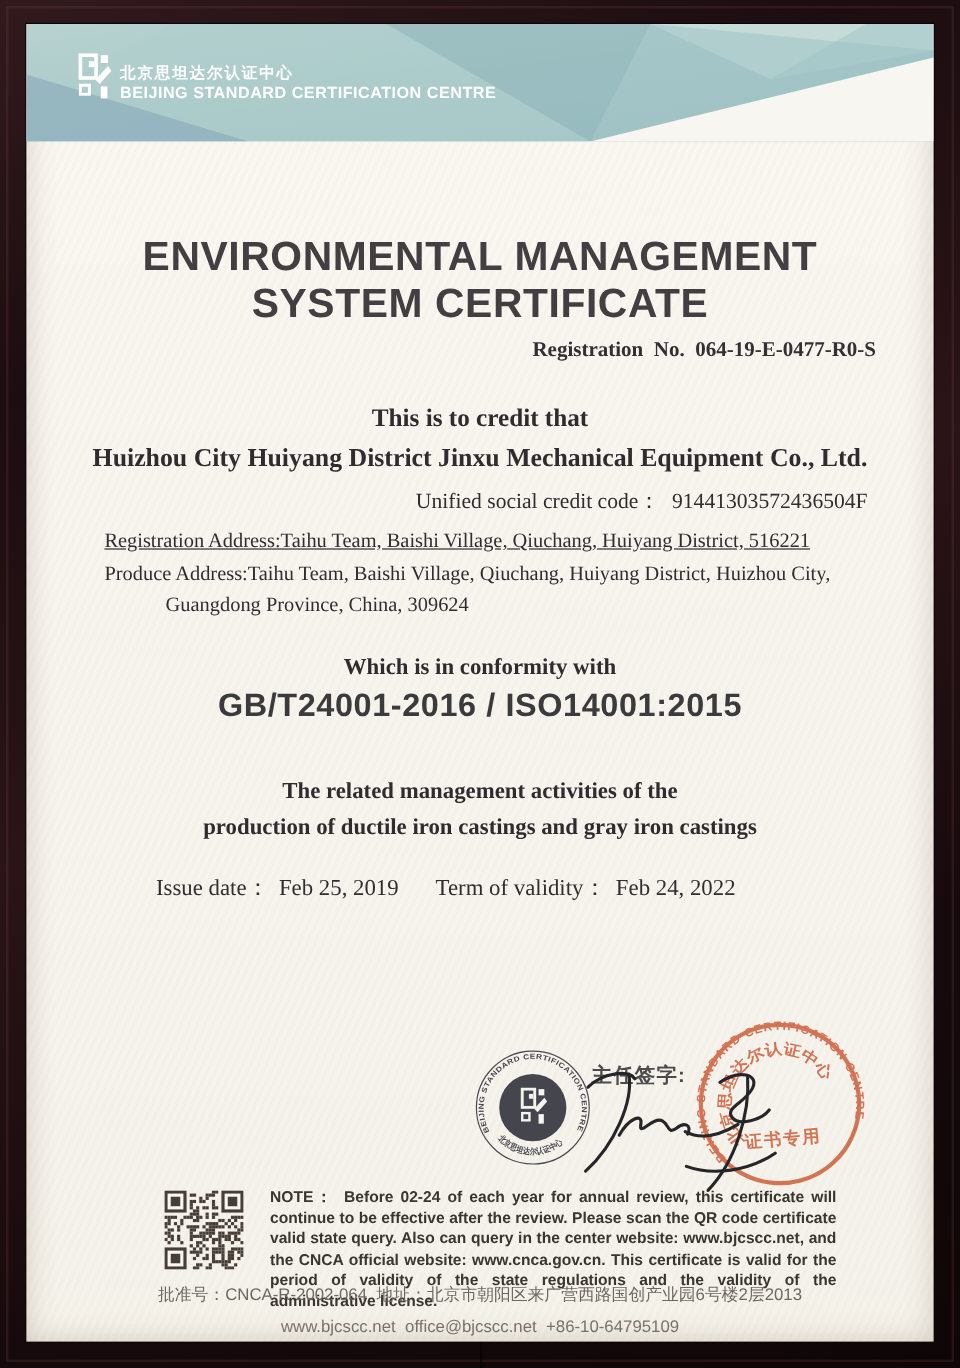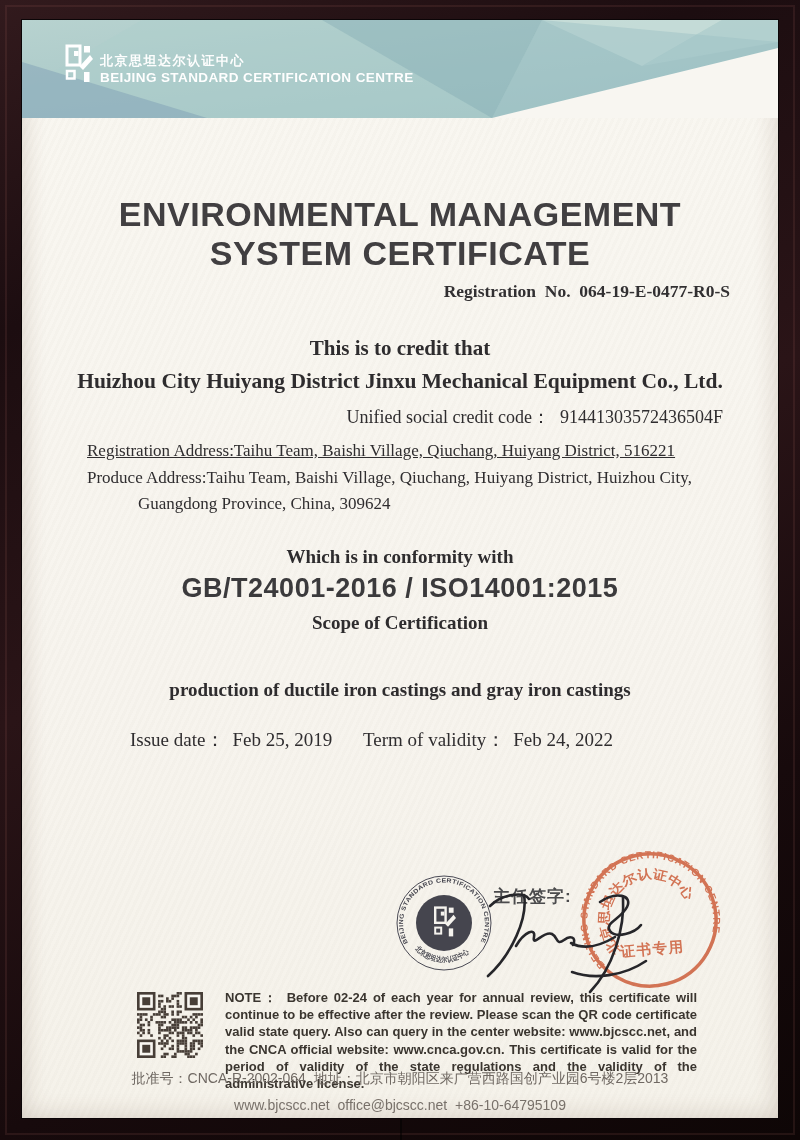--- a/index.html
+++ b/index.html
@@ -129,21 +129,21 @@
 
     <div class="intro">This is to credit that</div>
     <div class="company">Huizhou City Huiyang District Jinxu Mechanical Equipment Co., Ltd.</div>
     <div class="credit"><span>Unified social credit code：</span><span class="gap"></span><span>91441303572436504F</span></div>
     <div class="addr" style="left:65px;top:421px;text-decoration:underline;">Registration Address:Taihu Team, Baishi Village, Qiuchang, Huiyang District, 516221</div>
     <div class="addr" style="left:65px;top:448px;">Produce Address:Taihu Team, Baishi Village, Qiuchang, Huiyang District, Huizhou City,</div>
     <div class="addr" style="left:116px;top:474px;">Guangdong Province, China, 309624</div>
 
     <div class="conf-head">Which is in conformity with</div>
     <div class="standard">GB/T24001-2016 / ISO14001:2015</div>
-    <div class="scope-head">Scope of Certification</div>
+    <div class="scope-line1">The related management activities of the</div>
     <div class="scope-line2">production of ductile iron castings and gray iron castings</div>
 
     <div class="dates">
       <span class="date-issue"><span>Issue date：</span><span class="gap" style="display:inline-block;width:8px;"></span><span>Feb 25, 2019</span></span>
       <span class="date-valid"><span>Term of validity：</span><span class="gap" style="display:inline-block;width:8px;"></span><span>Feb 24, 2022</span></span>
     </div>
 
     <svg class="seal-black" viewBox="-50 -50 100 100">
       <defs>
         <path id="bs-top" d="M -36,20 A 41,41 0 1 1 36,20" fill="none"></path>

